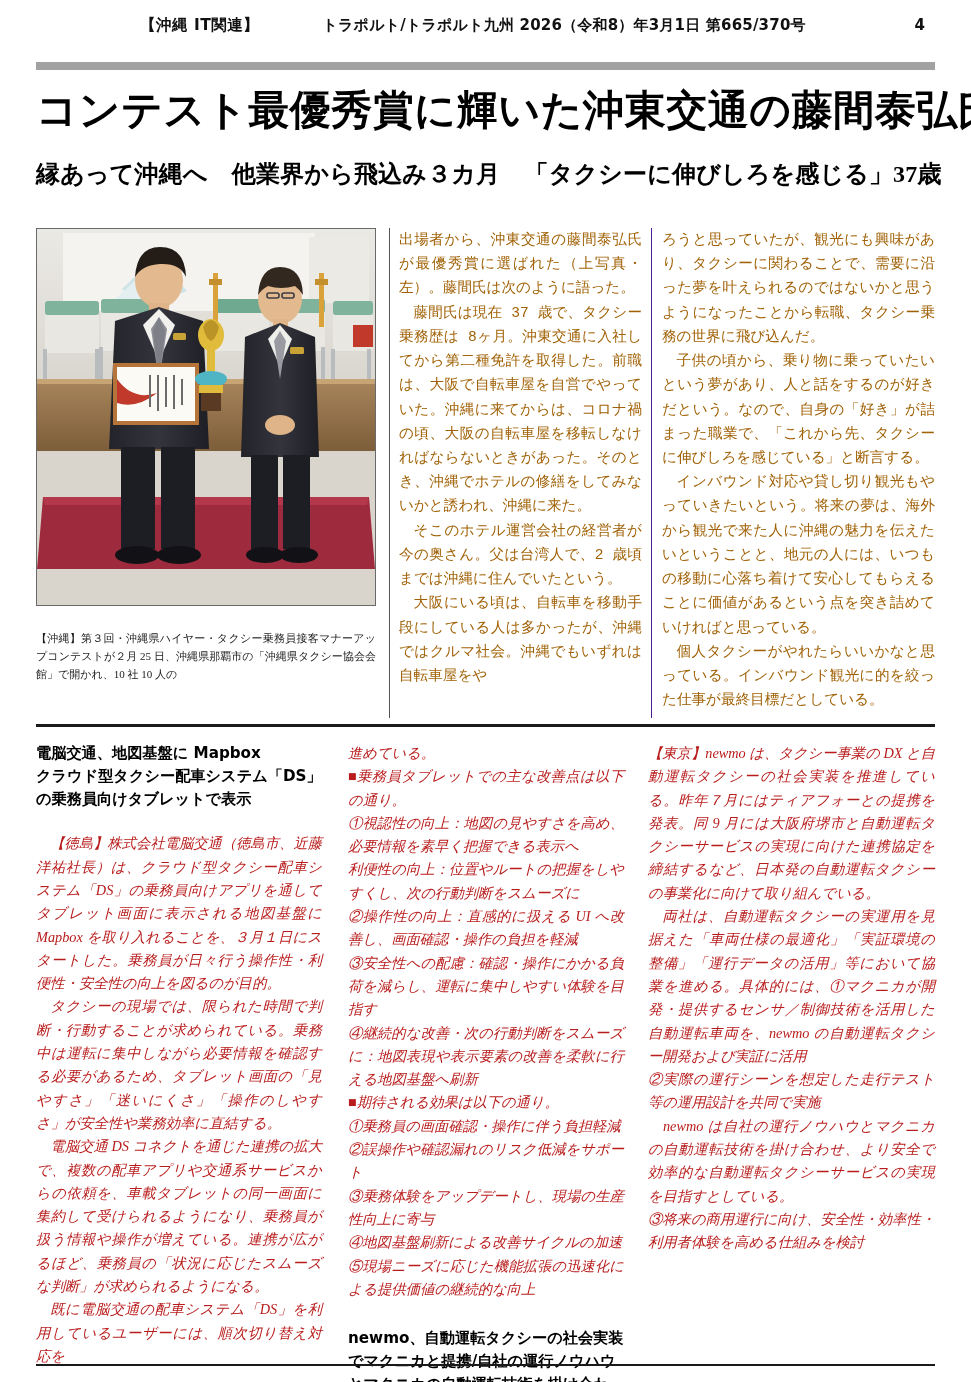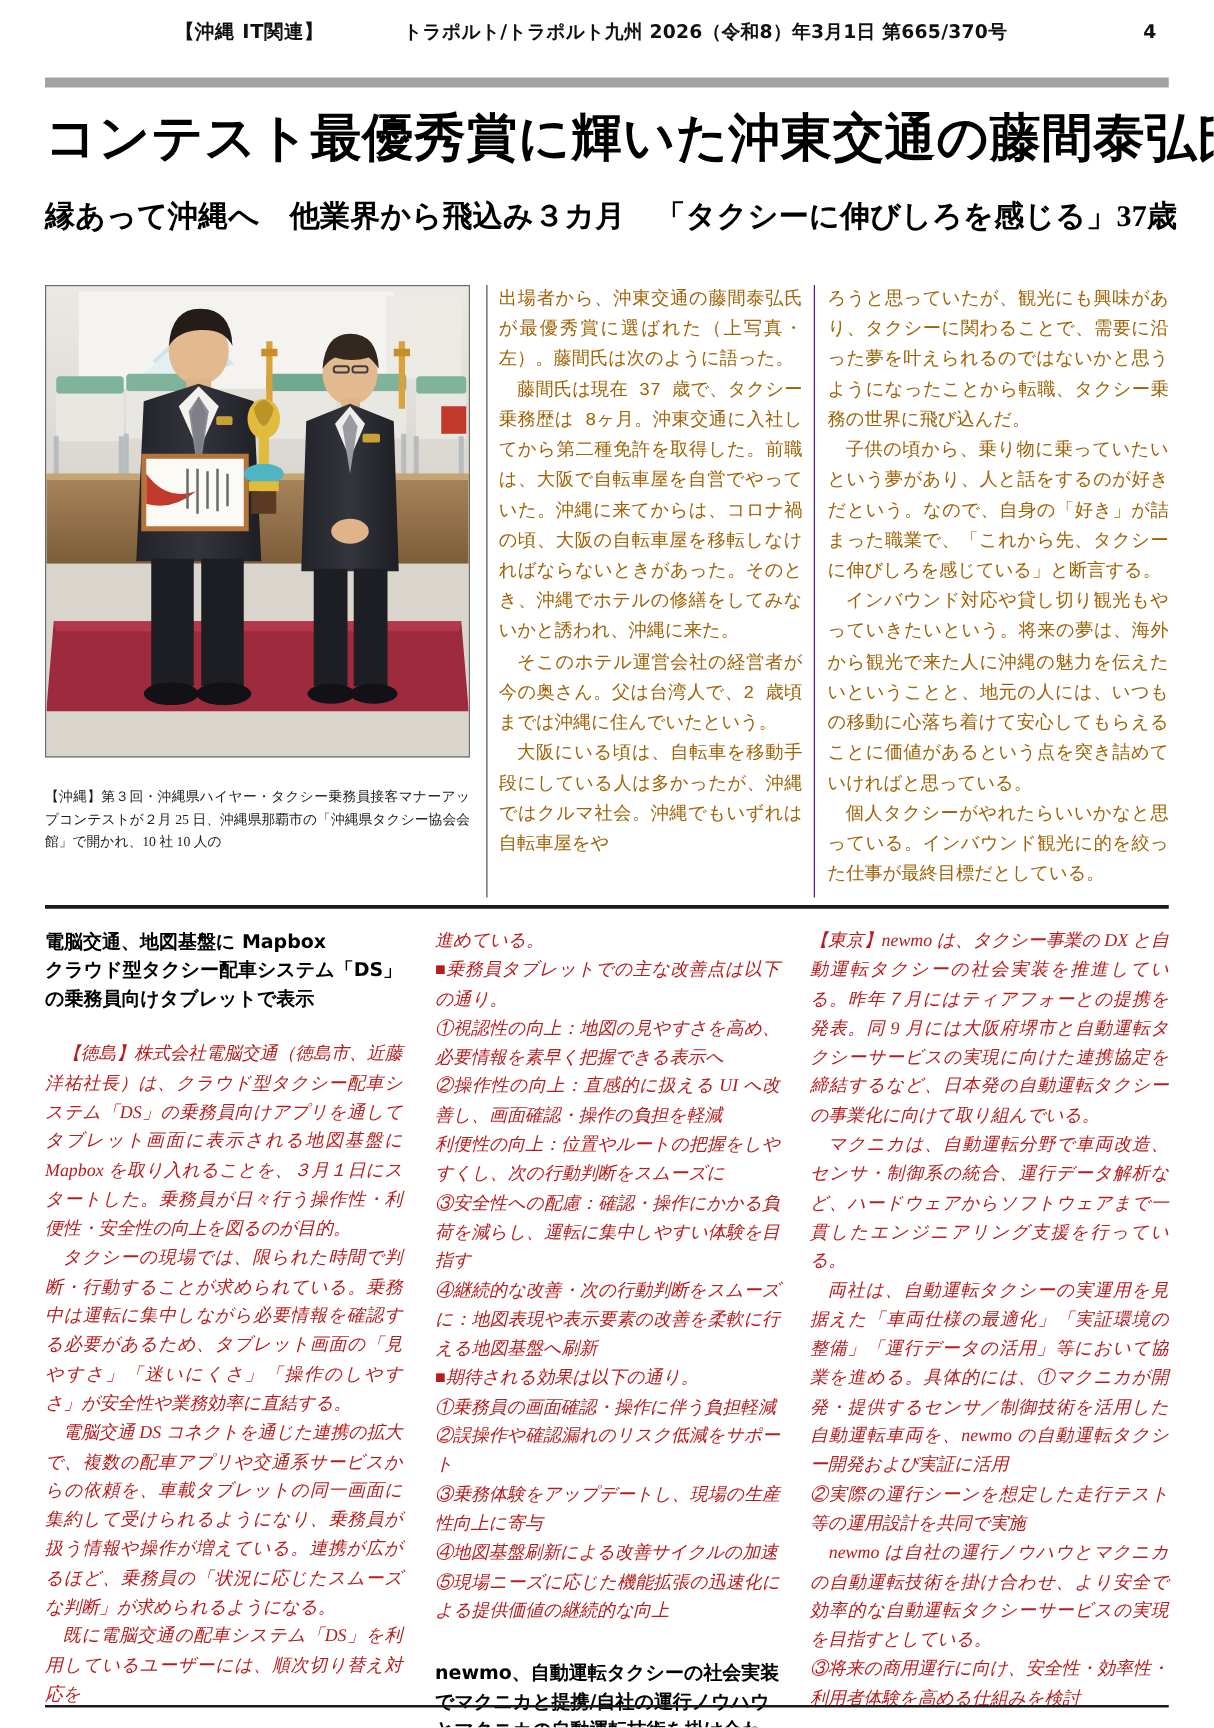--- a/index.html
+++ b/index.html
@@ -363,39 +363,38 @@
         <p class="ind">電脳交通 DS コネクトを通じた連携の拡大で、複数の配車アプリや交通系サービスからの依頼を、車載タブレットの同一画面に集約して受けられるようになり、乗務員が扱う情報や操作が増えている。連携が広がるほど、乗務員の「状況に応じたスムーズな判断」が求められるようになる。</p>
         <p class="ind">既に電脳交通の配車システム「DS」を利用しているユーザーには、順次切り替え対応を</p>
       </div>
     </div>
 
     <div class="bcol bcol-2">
       <div class="bottom-text">
         <p>進めている。</p>
         <p>■乗務員タブレットでの主な改善点は以下の通り。</p>
         <p>①視認性の向上：地図の見やすさを高め、必要情報を素早く把握できる表示へ</p>
+        <p>利便性の向上：位置やルートの把握をしやすくし、次の行動判断をスムーズに</p>
         <p>②操作性の向上：直感的に扱える UI へ改善し、画面確認・操作の負担を軽減</p>
-        <p>利便性の向上：位置やルートの把握をしやすくし、次の行動判断をスムーズに</p>
         <p>③安全性への配慮：確認・操作にかかる負荷を減らし、運転に集中しやすい体験を目指す</p>
         <p>④継続的な改善・次の行動判断をスムーズに：地図表現や表示要素の改善を柔軟に行える地図基盤へ刷新</p>
         <p>■期待される効果は以下の通り。</p>
         <p>①乗務員の画面確認・操作に伴う負担軽減</p>
         <p>②誤操作や確認漏れのリスク低減をサポート</p>
         <p>③乗務体験をアップデートし、現場の生産性向上に寄与</p>
         <p>④地図基盤刷新による改善サイクルの加速</p>
         <p>⑤現場ニーズに応じた機能拡張の迅速化による提供価値の継続的な向上</p>
       </div>
       <div class="spacer-md"></div>
       <div class="sub-head">newmo、自動運転タクシーの社会実装でマクニカと提携/自社の運行ノウハウとマクニカの自動運転技術を掛け合わす</div>
     </div>
 
     <div class="bcol bcol-3">
       <div class="bottom-text">
         <p>【東京】newmo は、タクシー事業の DX と自動運転タクシーの社会実装を推進している。昨年７月にはティアフォーとの提携を発表。同 9 月には大阪府堺市と自動運転タクシーサービスの実現に向けた連携協定を締結するなど、日本発の自動運転タクシーの事業化に向けて取り組んでいる。</p>
-        <p class="ind">マクニカは、自動運転分野で車両改造、センサ・制御系の統合、運行データ解析など、ハードウェアからソフトウェアまで一貫したエンジニアリング支援を行っている。</p>
         <p class="ind">両社は、自動運転タクシーの実運用を見据えた「車両仕様の最適化」「実証環境の整備」「運行データの活用」等において協業を進める。具体的には、①マクニカが開発・提供するセンサ／制御技術を活用した自動運転車両を、newmo の自動運転タクシー開発および実証に活用</p>
         <p>②実際の運行シーンを想定した走行テスト等の運用設計を共同で実施</p>
         <p>　newmo は自社の運行ノウハウとマクニカの自動運転技術を掛け合わせ、より安全で効率的な自動運転タクシーサービスの実現を目指すとしている。</p>
         <p>③将来の商用運行に向け、安全性・効率性・利用者体験を高める仕組みを検討</p>
       </div>
     </div>
   </div>
 
   <div class="bottom-rule"></div>
 </div>

